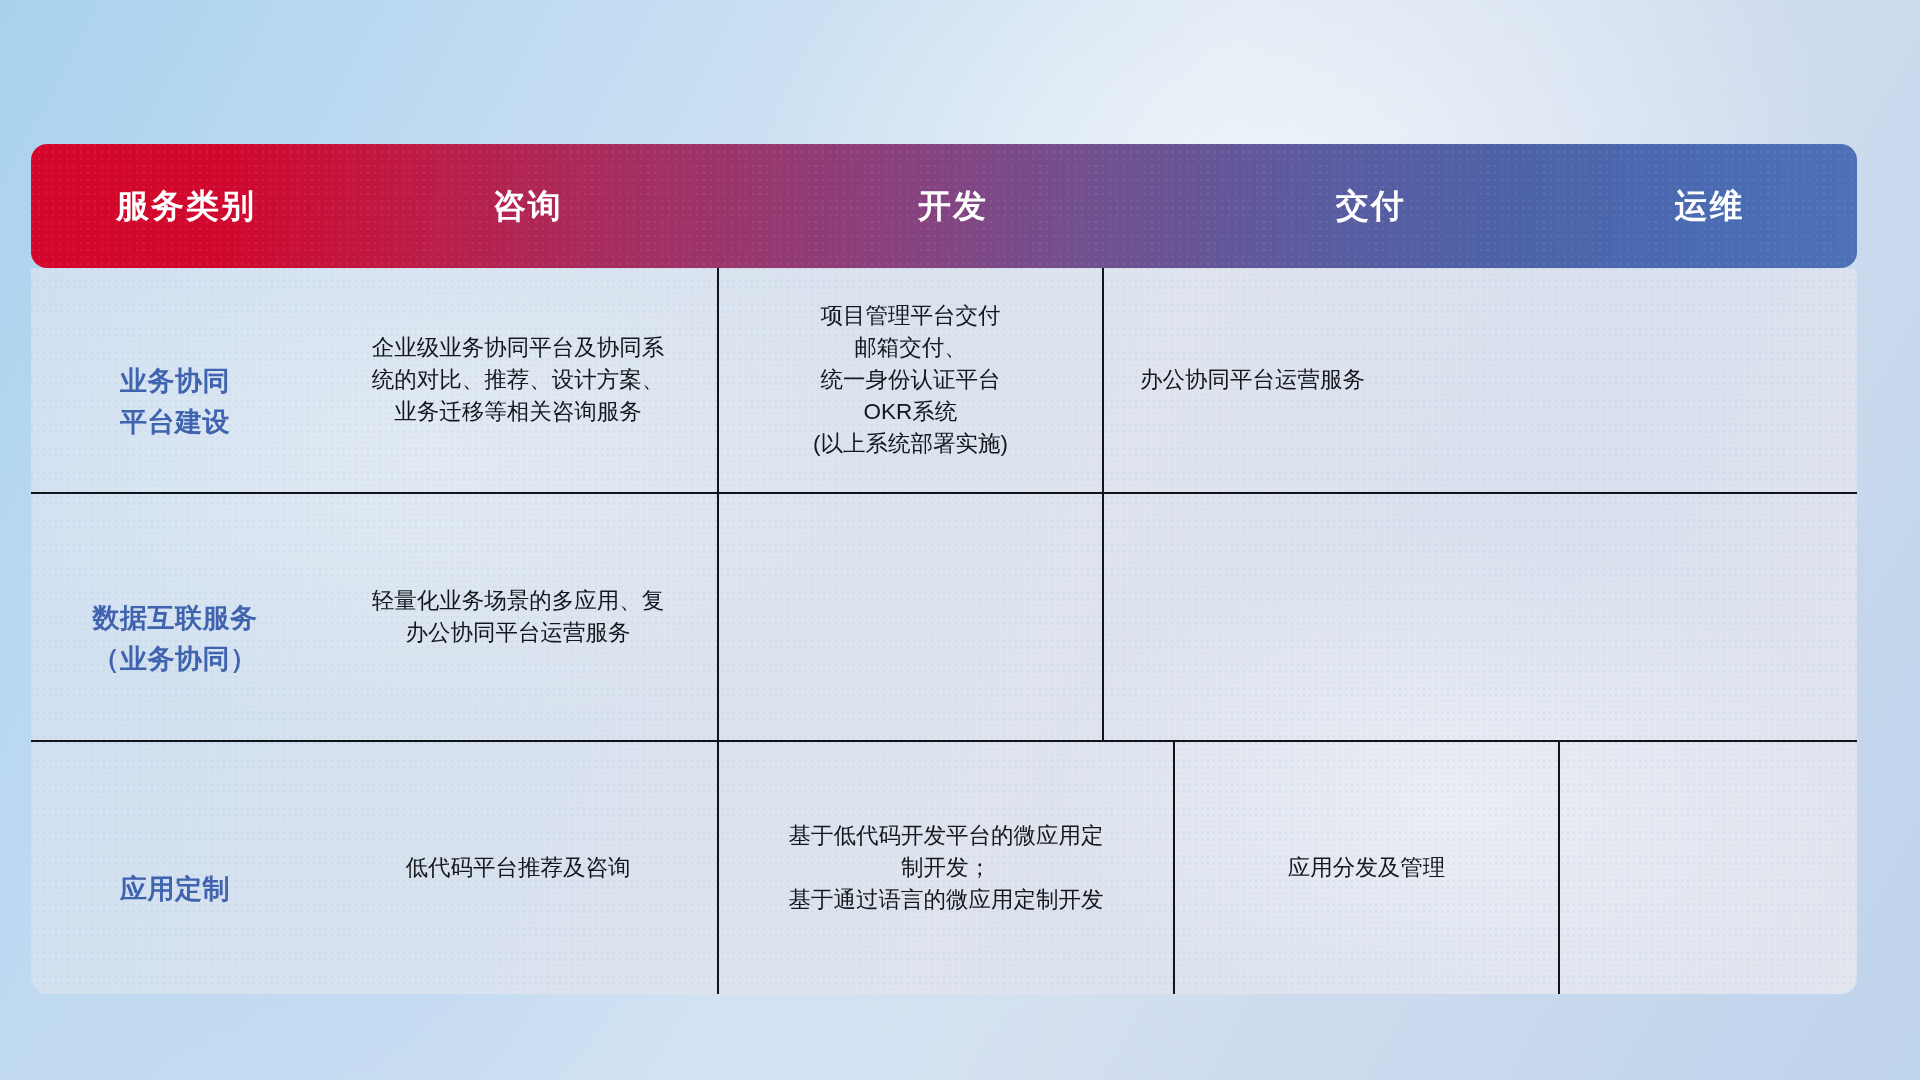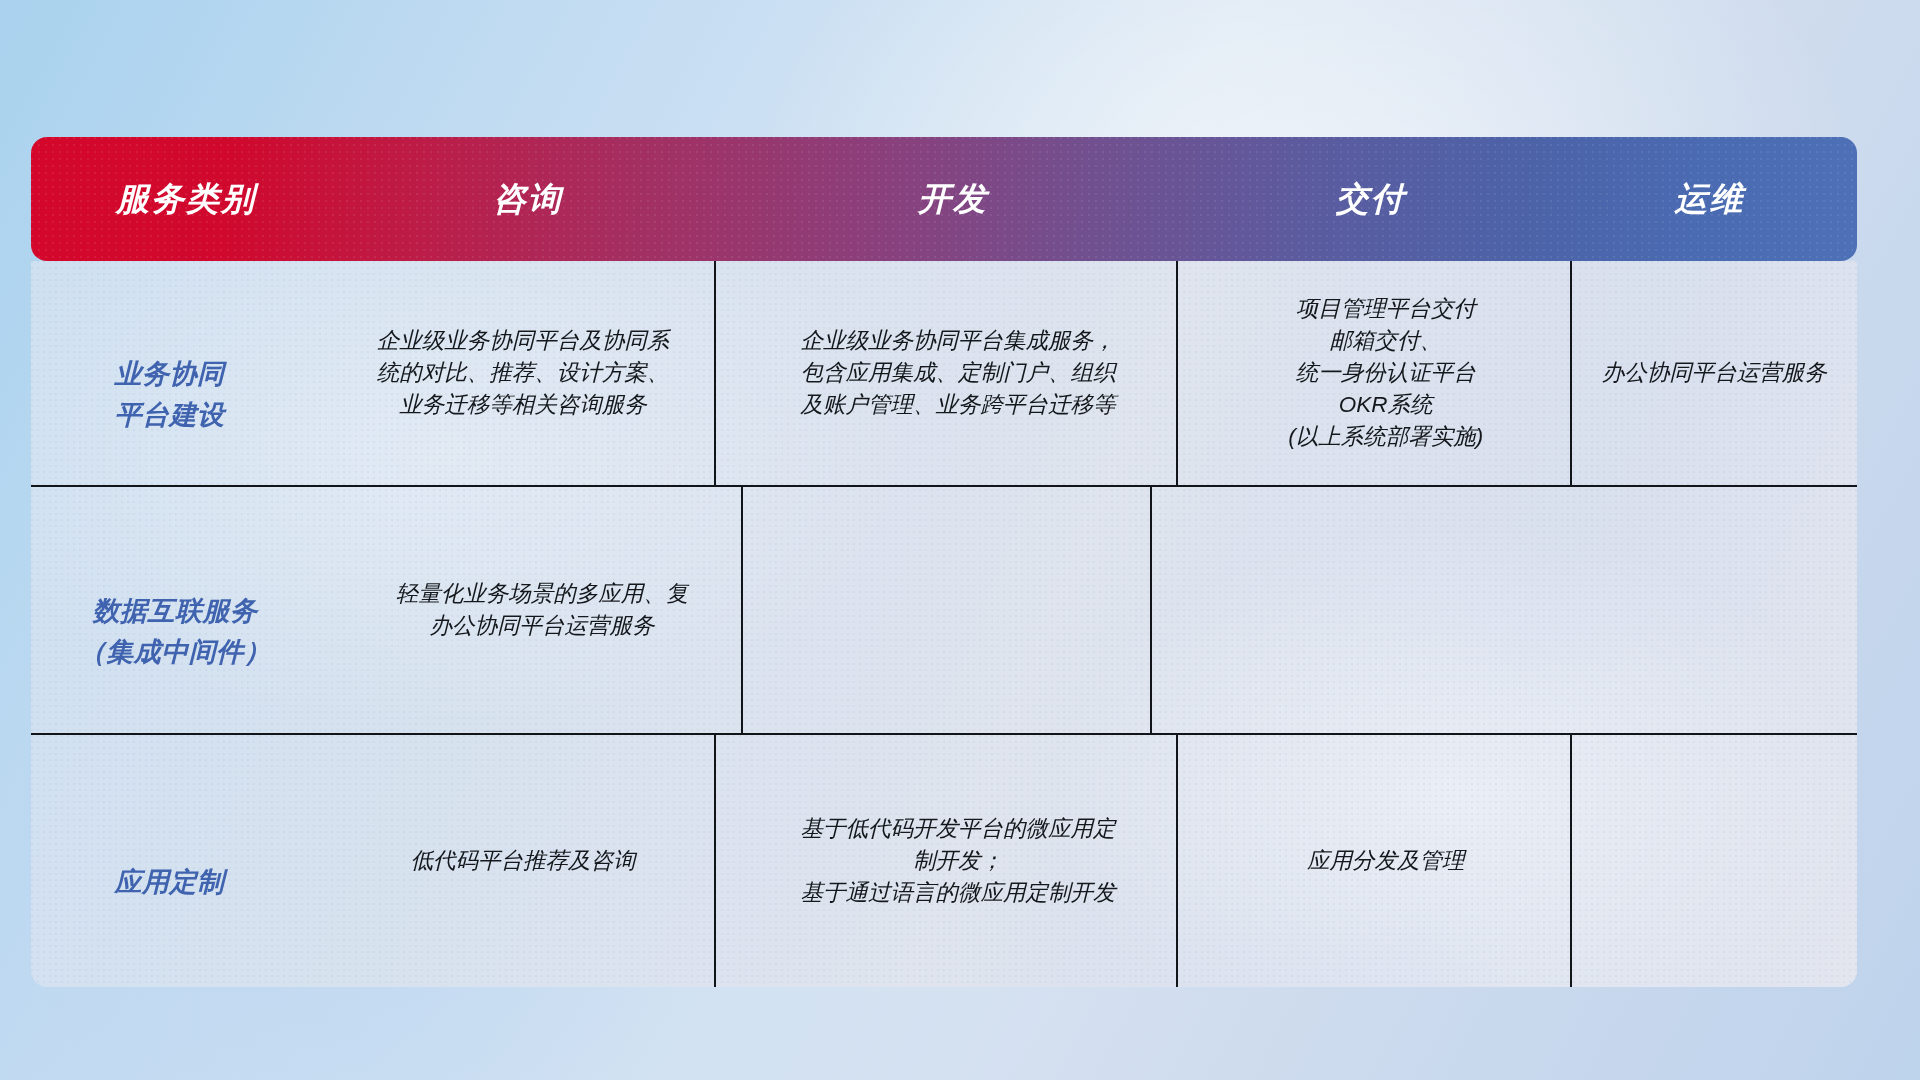--- a/index.html
+++ b/index.html
@@ -14,24 +14,23 @@
     background:
       radial-gradient(ellipse 900px 620px at 68% 18%, rgba(255,255,255,0.55) 0%, rgba(255,255,255,0) 62%),
       radial-gradient(ellipse 1100px 700px at 18% 88%, rgba(186,212,240,0.55) 0%, rgba(186,212,240,0) 65%),
       linear-gradient(118deg, #a9d2ee 0%, #c3dcf2 24%, #dbe7f3 50%, #cfdcee 72%, #bed3ec 100%);
     position: relative;
   }
 
   
   .canvas {
     position: absolute;
-    left: 0; top: 4px;
+    left: 0; top: 11px;
     width: 1920px;
     height: 872px;
-    font-style: italic;
   }
 
   .table-wrap {
     position: absolute;
     left: 31px;
     top: 133px;
     width: 1826px;
   }
 
   
@@ -120,21 +119,21 @@
     align-items: center;
     justify-content: center;
     text-align: center;
     font-size: 22.5px;
     line-height: 1.42;
     color: #14181c;
     padding: 6px 14px;
     box-sizing: border-box;
     white-space: pre-line;
   }
-  .td.sep { border-right: 2.5px solid #111418; margin-left: 24px; }
+  .td.sep { border-right: 2.5px solid #111418; }
 
   .rowlabel {
     color: #3f63ae;
     font-size: 27px;
     font-weight: 700;
     line-height: 1.52;
     letter-spacing: 0.5px;
     margin-top: 44px;
   }
 </style>
@@ -153,34 +152,31 @@
     </div>
 
     <div class="tbody">
 
       <div class="tr r0">
         <div class="td c0 rowlabel">业务协同
 平台建设</div>
         <div class="td c1 sep">企业级业务协同平台及协同系
 统的对比、推荐、设计方案、
 业务迁移等相关咨询服务</div>
-        <div class="td c2 sep">企业级业务协同平台集成服务，
-包含应用集成、定制门户、组织
-及账户管理、业务跨平台迁移等</div>
         <div class="td c3 sep">项目管理平台交付
 邮箱交付、
 统一身份认证平台
 OKR系统
 (以上系统部署实施)</div>
         <div class="td c4">办公协同平台运营服务</div>
       </div>
 
       <div class="tr r1">
         <div class="td c0 rowlabel">数据互联服务
-（集成中间件）</div>
+（业务协同）</div>
         <div class="td c1 sep">轻量化业务场景的多应用、复
 办公协同平台运营服务</div>
         <div class="td c3 sep"></div>
         <div class="td c4"></div>
       </div>
 
       <div class="tr r2">
         <div class="td c0 rowlabel">应用定制</div>
         <div class="td c1 sep">低代码平台推荐及咨询</div>
         <div class="td c2 sep">基于低代码开发平台的微应用定

